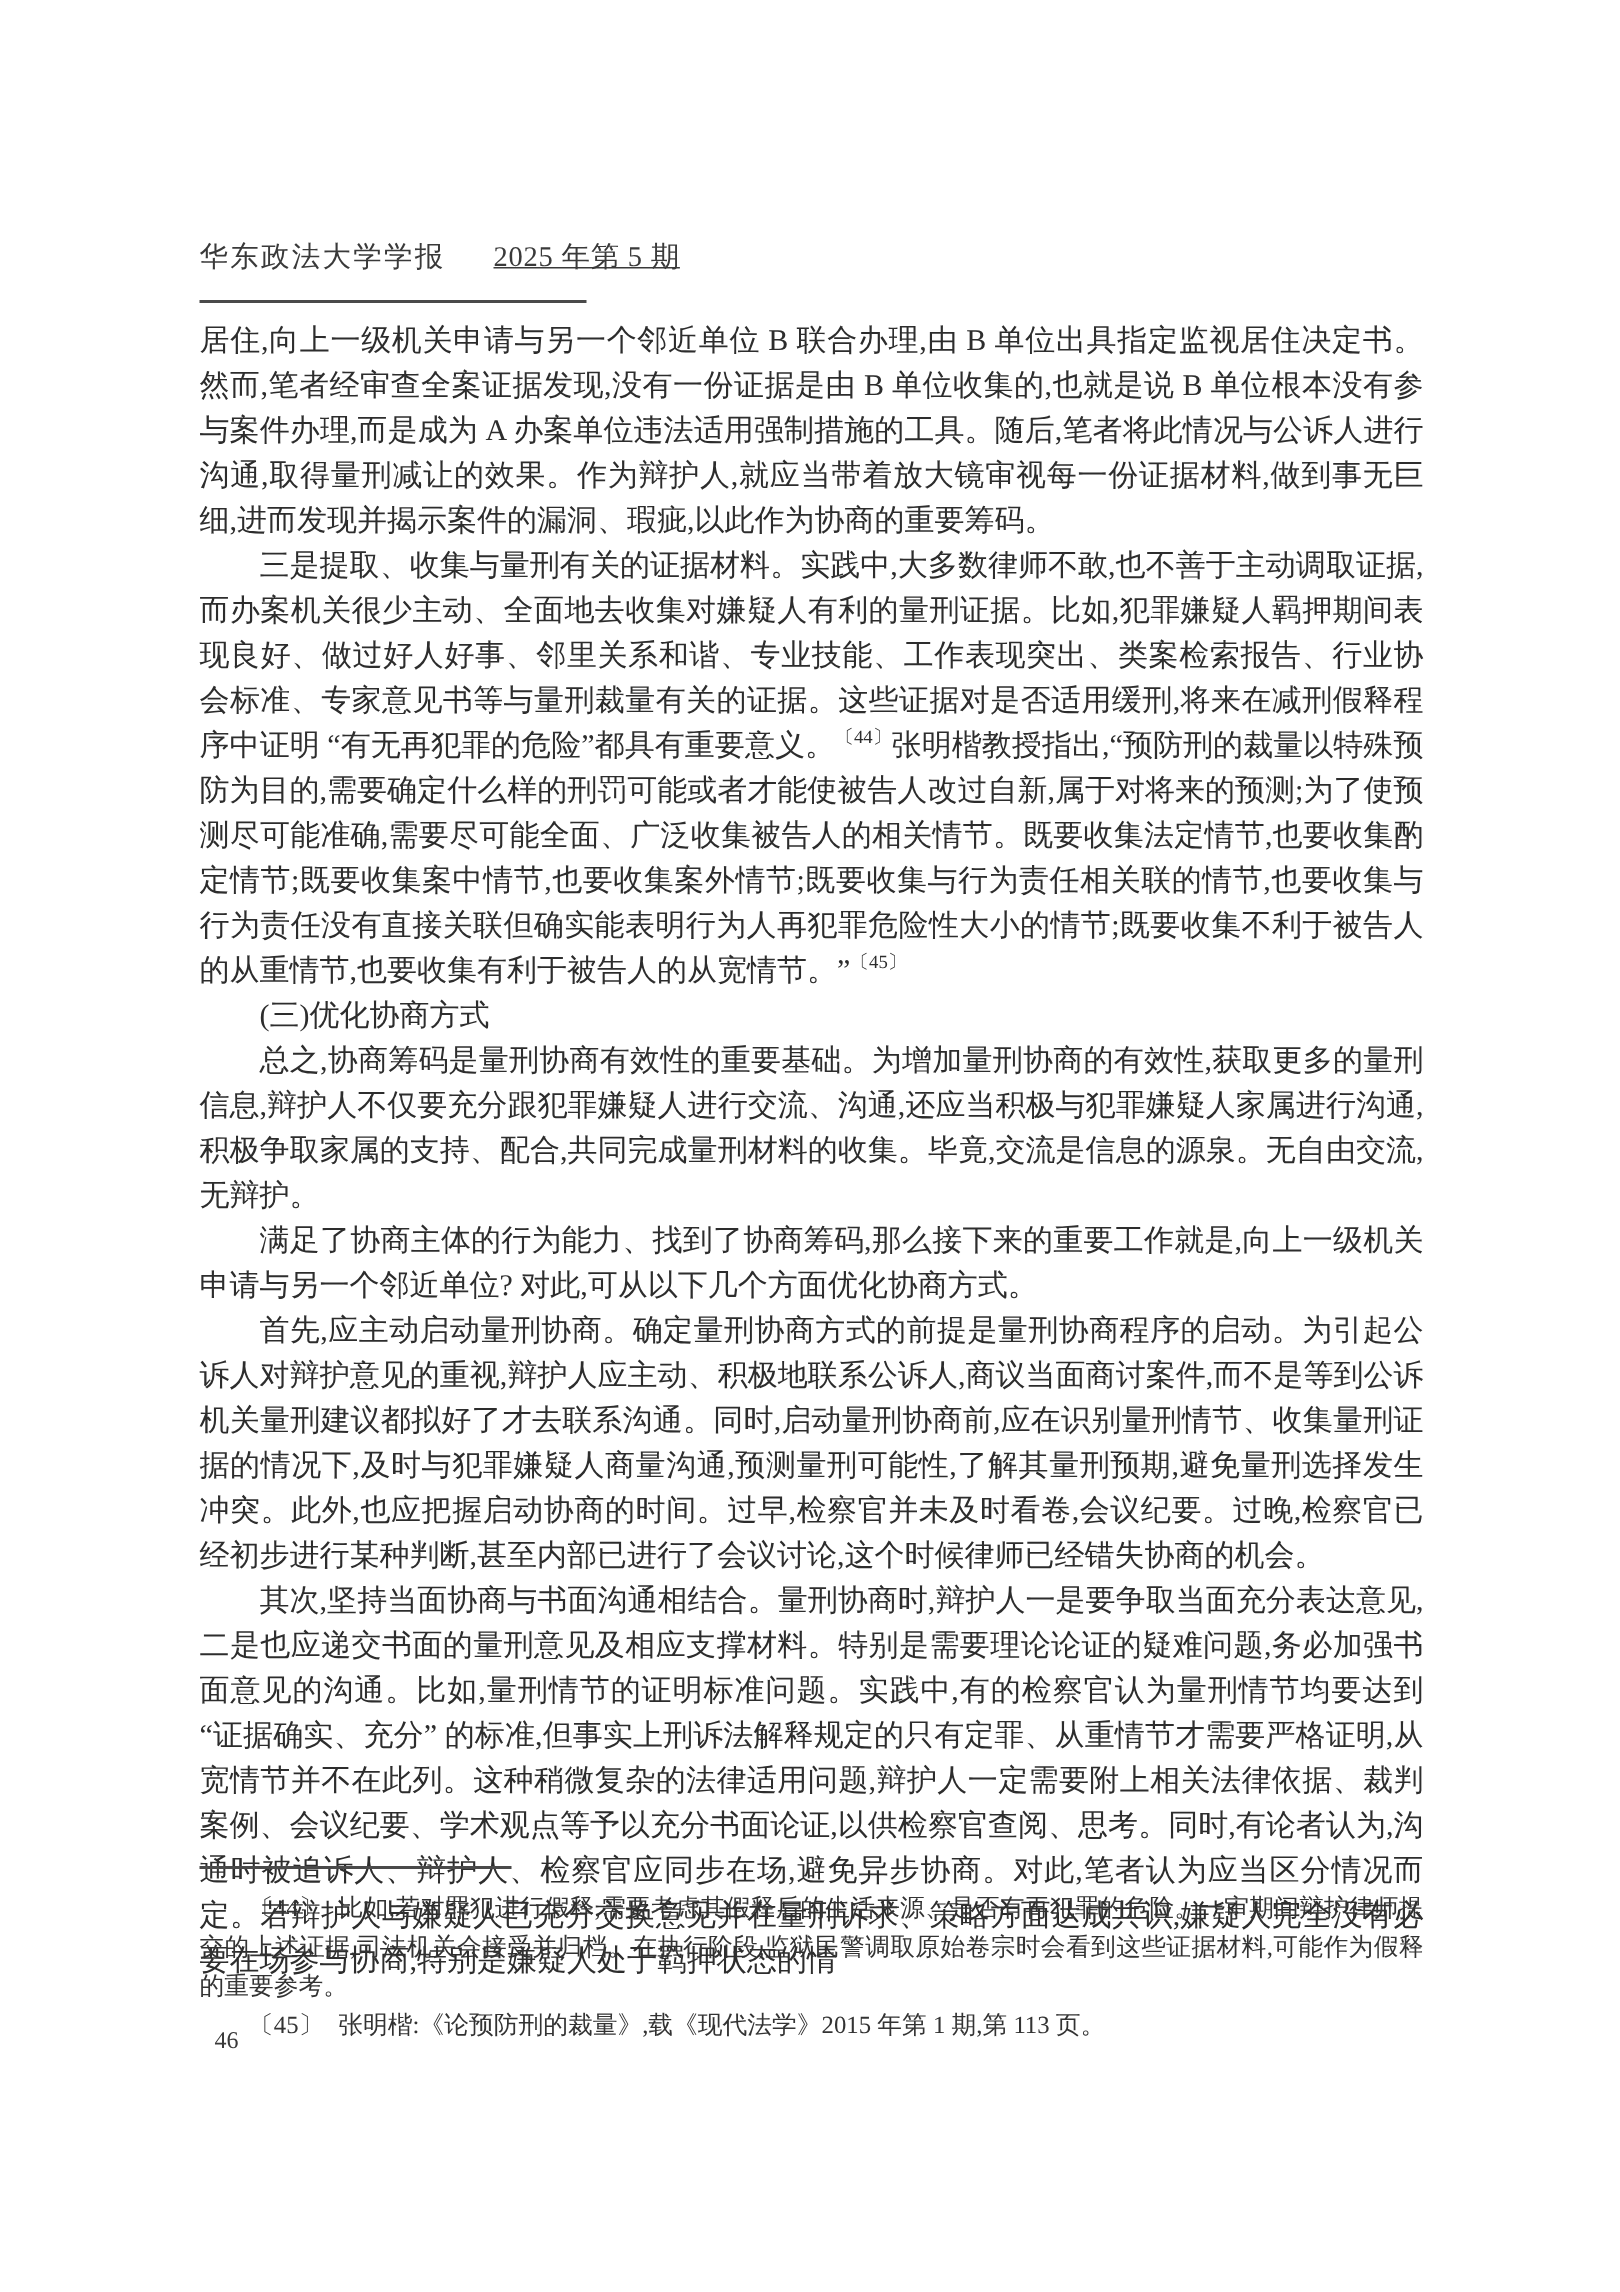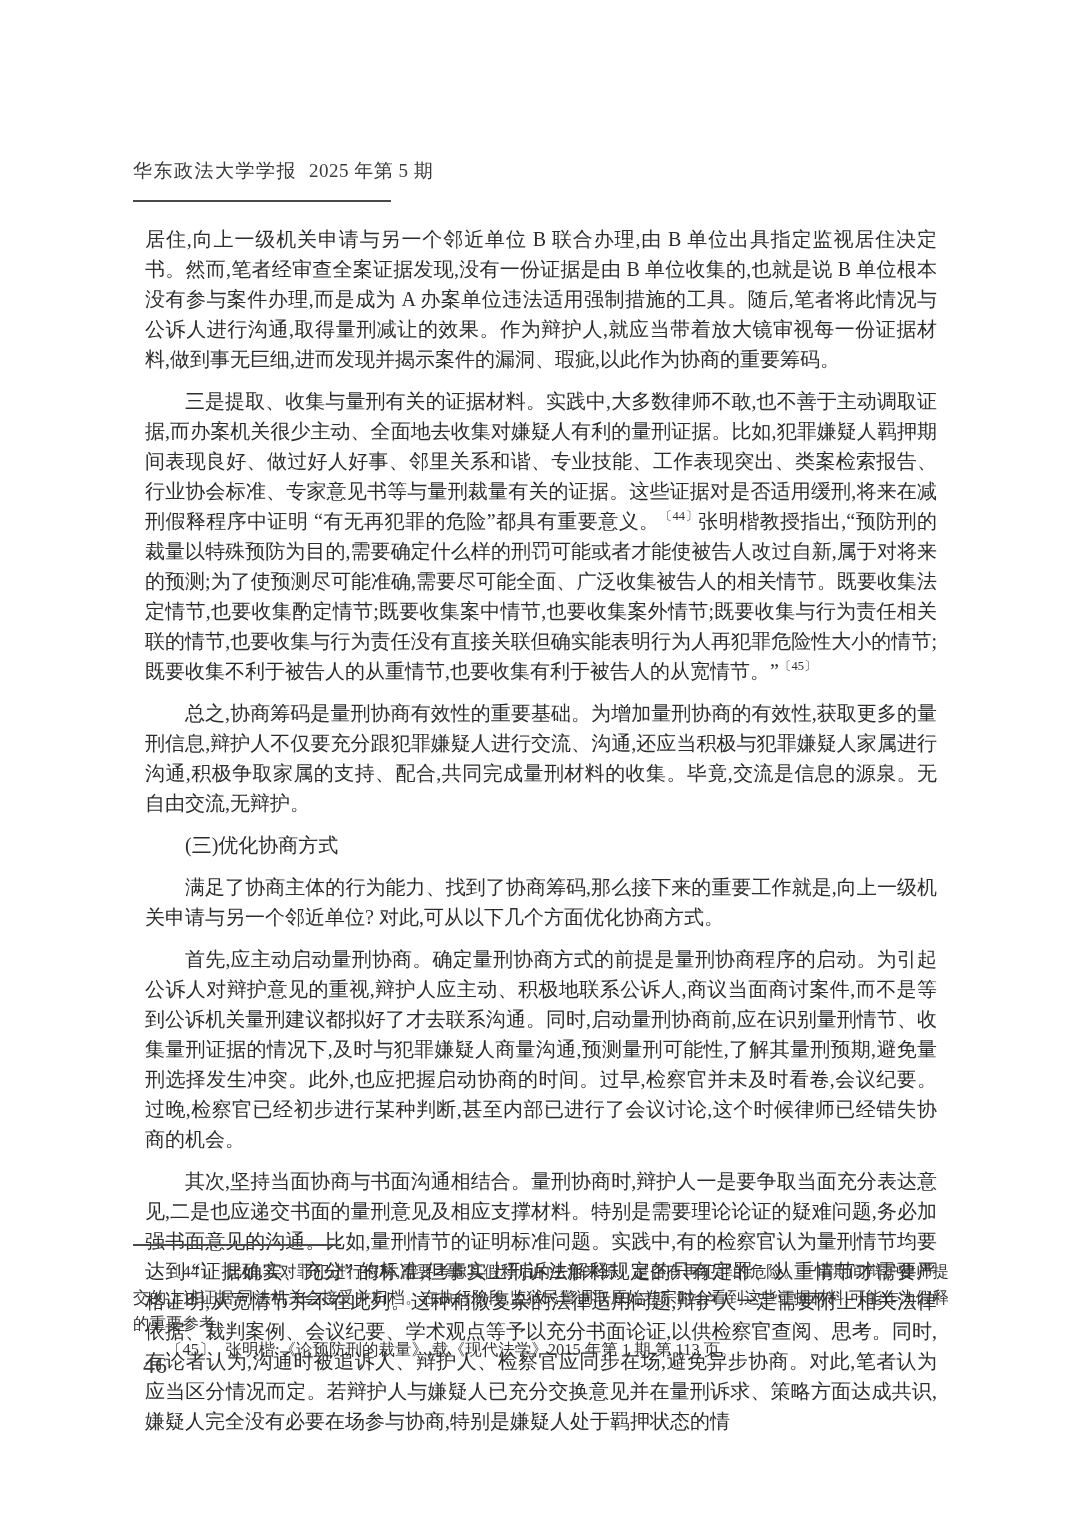--- a/index.html
+++ b/index.html
@@ -20,43 +20,44 @@
   .running-head {
     position: absolute;
     left: 133px;
     top: 158px;
     font-size: 19px;
     letter-spacing: 1.5px;
     color: #3a3a3a;
     white-space: nowrap;
   }
   .running-head .issue {
-    margin-left: 12px;
+    margin-left: 32px;
     letter-spacing: 0.5px;
+    text-decoration: underline;
   }
   .running-head-rule {
     position: absolute;
     left: 133px;
     top: 200px;
     width: 258px;
     height: 2px;
     background: #4a4a4a;
   }
   .body-text {
     position: absolute;
     left: 133px;
     top: 212px;
     width: 816px;
     font-size: 20px;
     line-height: 30px;
     text-align: justify;
     color: #2d2d2d;
   }
   .body-text p {
-    margin: 12px;
+    margin: 0;
     padding: 0;
   }
   .body-text p.indent {
     text-indent: 2em;
     font-family: Liberation Serif, serif;
   }
   sup.fn-marker {
     font-size: 12.5px;
     line-height: 0;
     vertical-align: super;
@@ -85,39 +86,39 @@
     padding: 0;
     text-indent: 2em;
   }
   .footnotes .fn-label {
     margin-right: 10px;
   }
   .page-number {
     position: absolute;
     left: 143px;
     top: 1352px;
-    font-size: 24px;
+    font-size: 16px;
     color: #3a3a3a;
   }
 </style>
 </head>
 <body>
 
 <div class="page">
 
   <div class="running-head">
     <span class="journal">华东政法大学学报</span><span class="issue">2025 年第 5 期</span>
   </div>
   <div class="running-head-rule"></div>
 
   <div class="body-text">
       <p class=""><span>居住,向上一级机关申请与另一个邻近单位 B 联合办理,由 B 单位出具指定监视居住决定书。然而,笔者经审查全案证据发现,没有一份证据是由 B 单位收集的,也就是说 B 单位根本没有参与案件办理,而是成为 A 办案单位违法适用强制措施的工具。随后,笔者将此情况与公诉人进行沟通,取得量刑减让的效果。作为辩护人,就应当带着放大镜审视每一份证据材料,做到事无巨细,进而发现并揭示案件的漏洞、瑕疵,以此作为协商的重要筹码。</span></p>
       <p class="indent"><span>三是提取、收集与量刑有关的证据材料。实践中,大多数律师不敢,也不善于主动调取证据,而办案机关很少主动、全面地去收集对嫌疑人有利的量刑证据。比如,犯罪嫌疑人羁押期间表现良好、做过好人好事、邻里关系和谐、专业技能、工作表现突出、类案检索报告、行业协会标准、专家意见书等与量刑裁量有关的证据。这些证据对是否适用缓刑,将来在减刑假释程序中证明 “有无再犯罪的危险”都具有重要意义。</span><sup class="fn-marker">〔44〕</sup><span>张明楷教授指出,“预防刑的裁量以特殊预防为目的,需要确定什么样的刑罚可能或者才能使被告人改过自新,属于对将来的预测;为了使预测尽可能准确,需要尽可能全面、广泛收集被告人的相关情节。既要收集法定情节,也要收集酌定情节;既要收集案中情节,也要收集案外情节;既要收集与行为责任相关联的情节,也要收集与行为责任没有直接关联但确实能表明行为人再犯罪危险性大小的情节;既要收集不利于被告人的从重情节,也要收集有利于被告人的从宽情节。”</span><sup class="fn-marker">〔45〕</sup></p>
+      <p class="indent"><span>(三)优化协商方式</span></p>
       <p class="indent"><span>总之,协商筹码是量刑协商有效性的重要基础。为增加量刑协商的有效性,获取更多的量刑信息,辩护人不仅要充分跟犯罪嫌疑人进行交流、沟通,还应当积极与犯罪嫌疑人家属进行沟通,积极争取家属的支持、配合,共同完成量刑材料的收集。毕竟,交流是信息的源泉。无自由交流,无辩护。</span></p>
-      <p class="indent"><span>(三)优化协商方式</span></p>
       <p class="indent"><span>满足了协商主体的行为能力、找到了协商筹码,那么接下来的重要工作就是,向上一级机关申请与另一个邻近单位? 对此,可从以下几个方面优化协商方式。</span></p>
       <p class="indent"><span>首先,应主动启动量刑协商。确定量刑协商方式的前提是量刑协商程序的启动。为引起公诉人对辩护意见的重视,辩护人应主动、积极地联系公诉人,商议当面商讨案件,而不是等到公诉机关量刑建议都拟好了才去联系沟通。同时,启动量刑协商前,应在识别量刑情节、收集量刑证据的情况下,及时与犯罪嫌疑人商量沟通,预测量刑可能性,了解其量刑预期,避免量刑选择发生冲突。此外,也应把握启动协商的时间。过早,检察官并未及时看卷,会议纪要。过晚,检察官已经初步进行某种判断,甚至内部已进行了会议讨论,这个时候律师已经错失协商的机会。</span></p>
       <p class="indent"><span>其次,坚持当面协商与书面沟通相结合。量刑协商时,辩护人一是要争取当面充分表达意见,二是也应递交书面的量刑意见及相应支撑材料。特别是需要理论论证的疑难问题,务必加强书面意见的沟通。比如,量刑情节的证明标准问题。实践中,有的检察官认为量刑情节均要达到 “证据确实、充分” 的标准,但事实上刑诉法解释规定的只有定罪、从重情节才需要严格证明,从宽情节并不在此列。这种稍微复杂的法律适用问题,辩护人一定需要附上相关法律依据、裁判案例、会议纪要、学术观点等予以充分书面论证,以供检察官查阅、思考。同时,有论者认为,沟通时被追诉人、辩护人、检察官应同步在场,避免异步协商。对此,笔者认为应当区分情况而定。若辩护人与嫌疑人已充分交换意见并在量刑诉求、策略方面达成共识,嫌疑人完全没有必要在场参与协商,特别是嫌疑人处于羁押状态的情</span></p>
     </div>
 
   <div class="footnote-rule"></div>
 
   <div class="footnotes">
       <p><span class="fn-label">〔44〕</span><span>比如,若对罪犯进行假释,需要考虑其假释后的生活来源、是否有再犯罪的危险。一审期间辩护律师提交的上述证据,司法机关会接受并归档。在执行阶段,监狱民警调取原始卷宗时会看到这些证据材料,可能作为假释的重要参考。</span></p>
       <p><span class="fn-label">〔45〕</span><span>张明楷:《论预防刑的裁量》,载《现代法学》2015 年第 1 期,第 113 页。</span></p>

